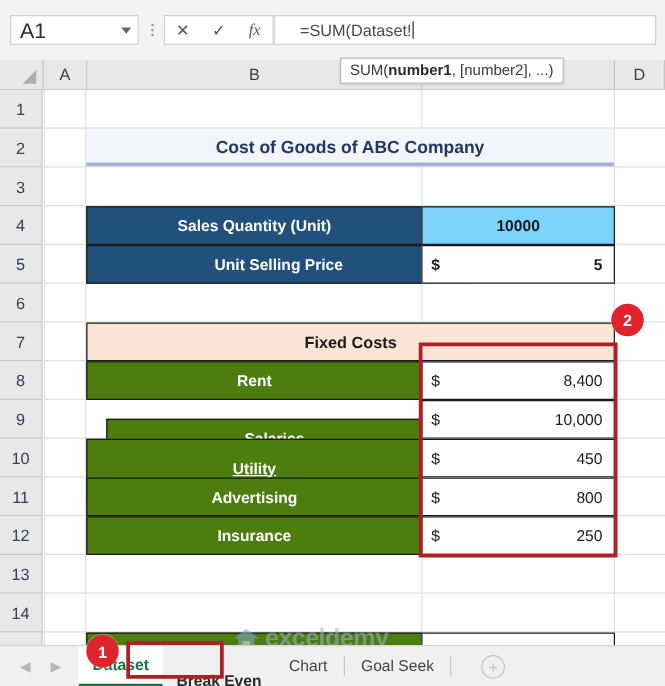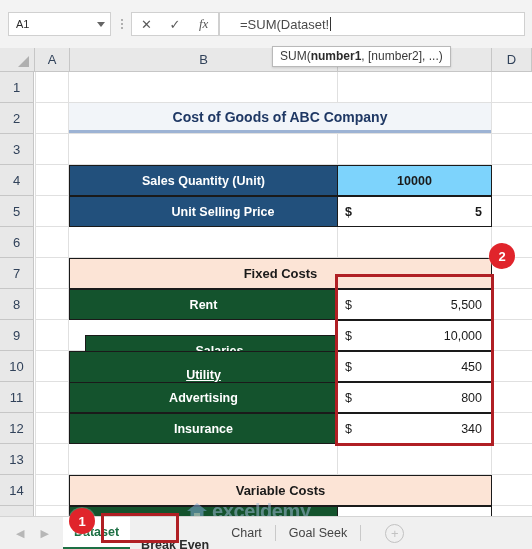--- a/index.html
+++ b/index.html
@@ -37,21 +37,21 @@
     height: 24px;
     background: #ffffff;
     border: 1px solid #d0d0d0;
     display: flex;
     align-items: center;
     justify-content: space-between;
     padding: 0 5px 0 7px;
     box-sizing: border-box;
   }
   .name-box-text {
-    font-size: 11px;
+    font-size: 17px;
     color: #2b2b2b;
     line-height: 1;
   }
   .caret-down {
     width: 0; height: 0;
     border-left: 4px solid transparent;
     border-right: 4px solid transparent;
     border-top: 5px solid #656565;
   }
   .vdots {
@@ -217,21 +217,21 @@
     font-size: 14px;
   }
   .lbl-blue {
     background: #22507c;
     color: #ffffff;
     font-weight: bold;
     justify-content: center;
     border: 1px solid #1a1a1a;
   }
   .lbl-green {
-    background: #14532d;
+    background: #4d7c0f;
     color: #ffffff;
     font-weight: bold;
     justify-content: center;
     border: 1px solid #1a1a1a;
   }
   .hdr-peach {
     background: #fce4d6;
     color: #1a1a1a;
     font-weight: bold;
     justify-content: center;
@@ -467,21 +467,21 @@
       <div class="cell val-acct bold" style="left:302px; top:124px; width:155px; height:31px;">
         <span class="acct-sym">$</span>
         <span class="acct-num">5</span>
       </div>
 
       <div class="cell hdr-peach" style="left:34px; top:186px; width:423px; height:31px;">Fixed Costs</div>
 
       <div class="cell lbl-green" style="left:34px; top:217px; width:269px; height:31px;">Rent</div>
       <div class="cell val-acct" style="left:302px; top:217px; width:155px; height:31px;">
         <span class="acct-sym">$</span>
-        <span class="acct-num">5,500</span>
+        <span class="acct-num">8,400</span>
       </div>
 
       <div class="cell lbl-green" style="left:34px; top:263px; width:269px; height:31px;margin-left:16px;">Salaries</div>
       <div class="cell val-acct" style="left:302px; top:248px; width:155px; height:31px;">
         <span class="acct-sym">$</span>
         <span class="acct-num">10,000</span>
       </div>
 
       <div class="cell lbl-green" style="left:34px; top:279px; width:269px; height:47px;text-decoration:underline;">Utility</div>
       <div class="cell val-acct" style="left:302px; top:279px; width:155px; height:31px;">
@@ -491,24 +491,23 @@
 
       <div class="cell lbl-green" style="left:34px; top:310px; width:269px; height:31px;">Advertising</div>
       <div class="cell val-acct" style="left:302px; top:310px; width:155px; height:31px;">
         <span class="acct-sym">$</span>
         <span class="acct-num">800</span>
       </div>
 
       <div class="cell lbl-green" style="left:34px; top:341px; width:269px; height:31px;">Insurance</div>
       <div class="cell val-acct" style="left:302px; top:341px; width:155px; height:31px;">
         <span class="acct-sym">$</span>
-        <span class="acct-num">340</span>
-      </div>
-
-      <div class="cell hdr-peach" style="left:34px; top:403px; width:423px; height:31px;">Variable Costs</div>
+        <span class="acct-num">250</span>
+      </div>
+
 
       <div class="cell lbl-green" style="left:34px; top:434px; width:269px; height:31px;">Raw Material</div>
       <div class="cell val-acct" style="left:302px; top:434px; width:155px; height:31px;">
         <span class="acct-sym">$</span>
         <span class="acct-num">8,500</span>
       </div>
 
       <div class="annot-rect" style="left:300px; top:202px; width:159px; height:172px;"></div>
 
     </div>

